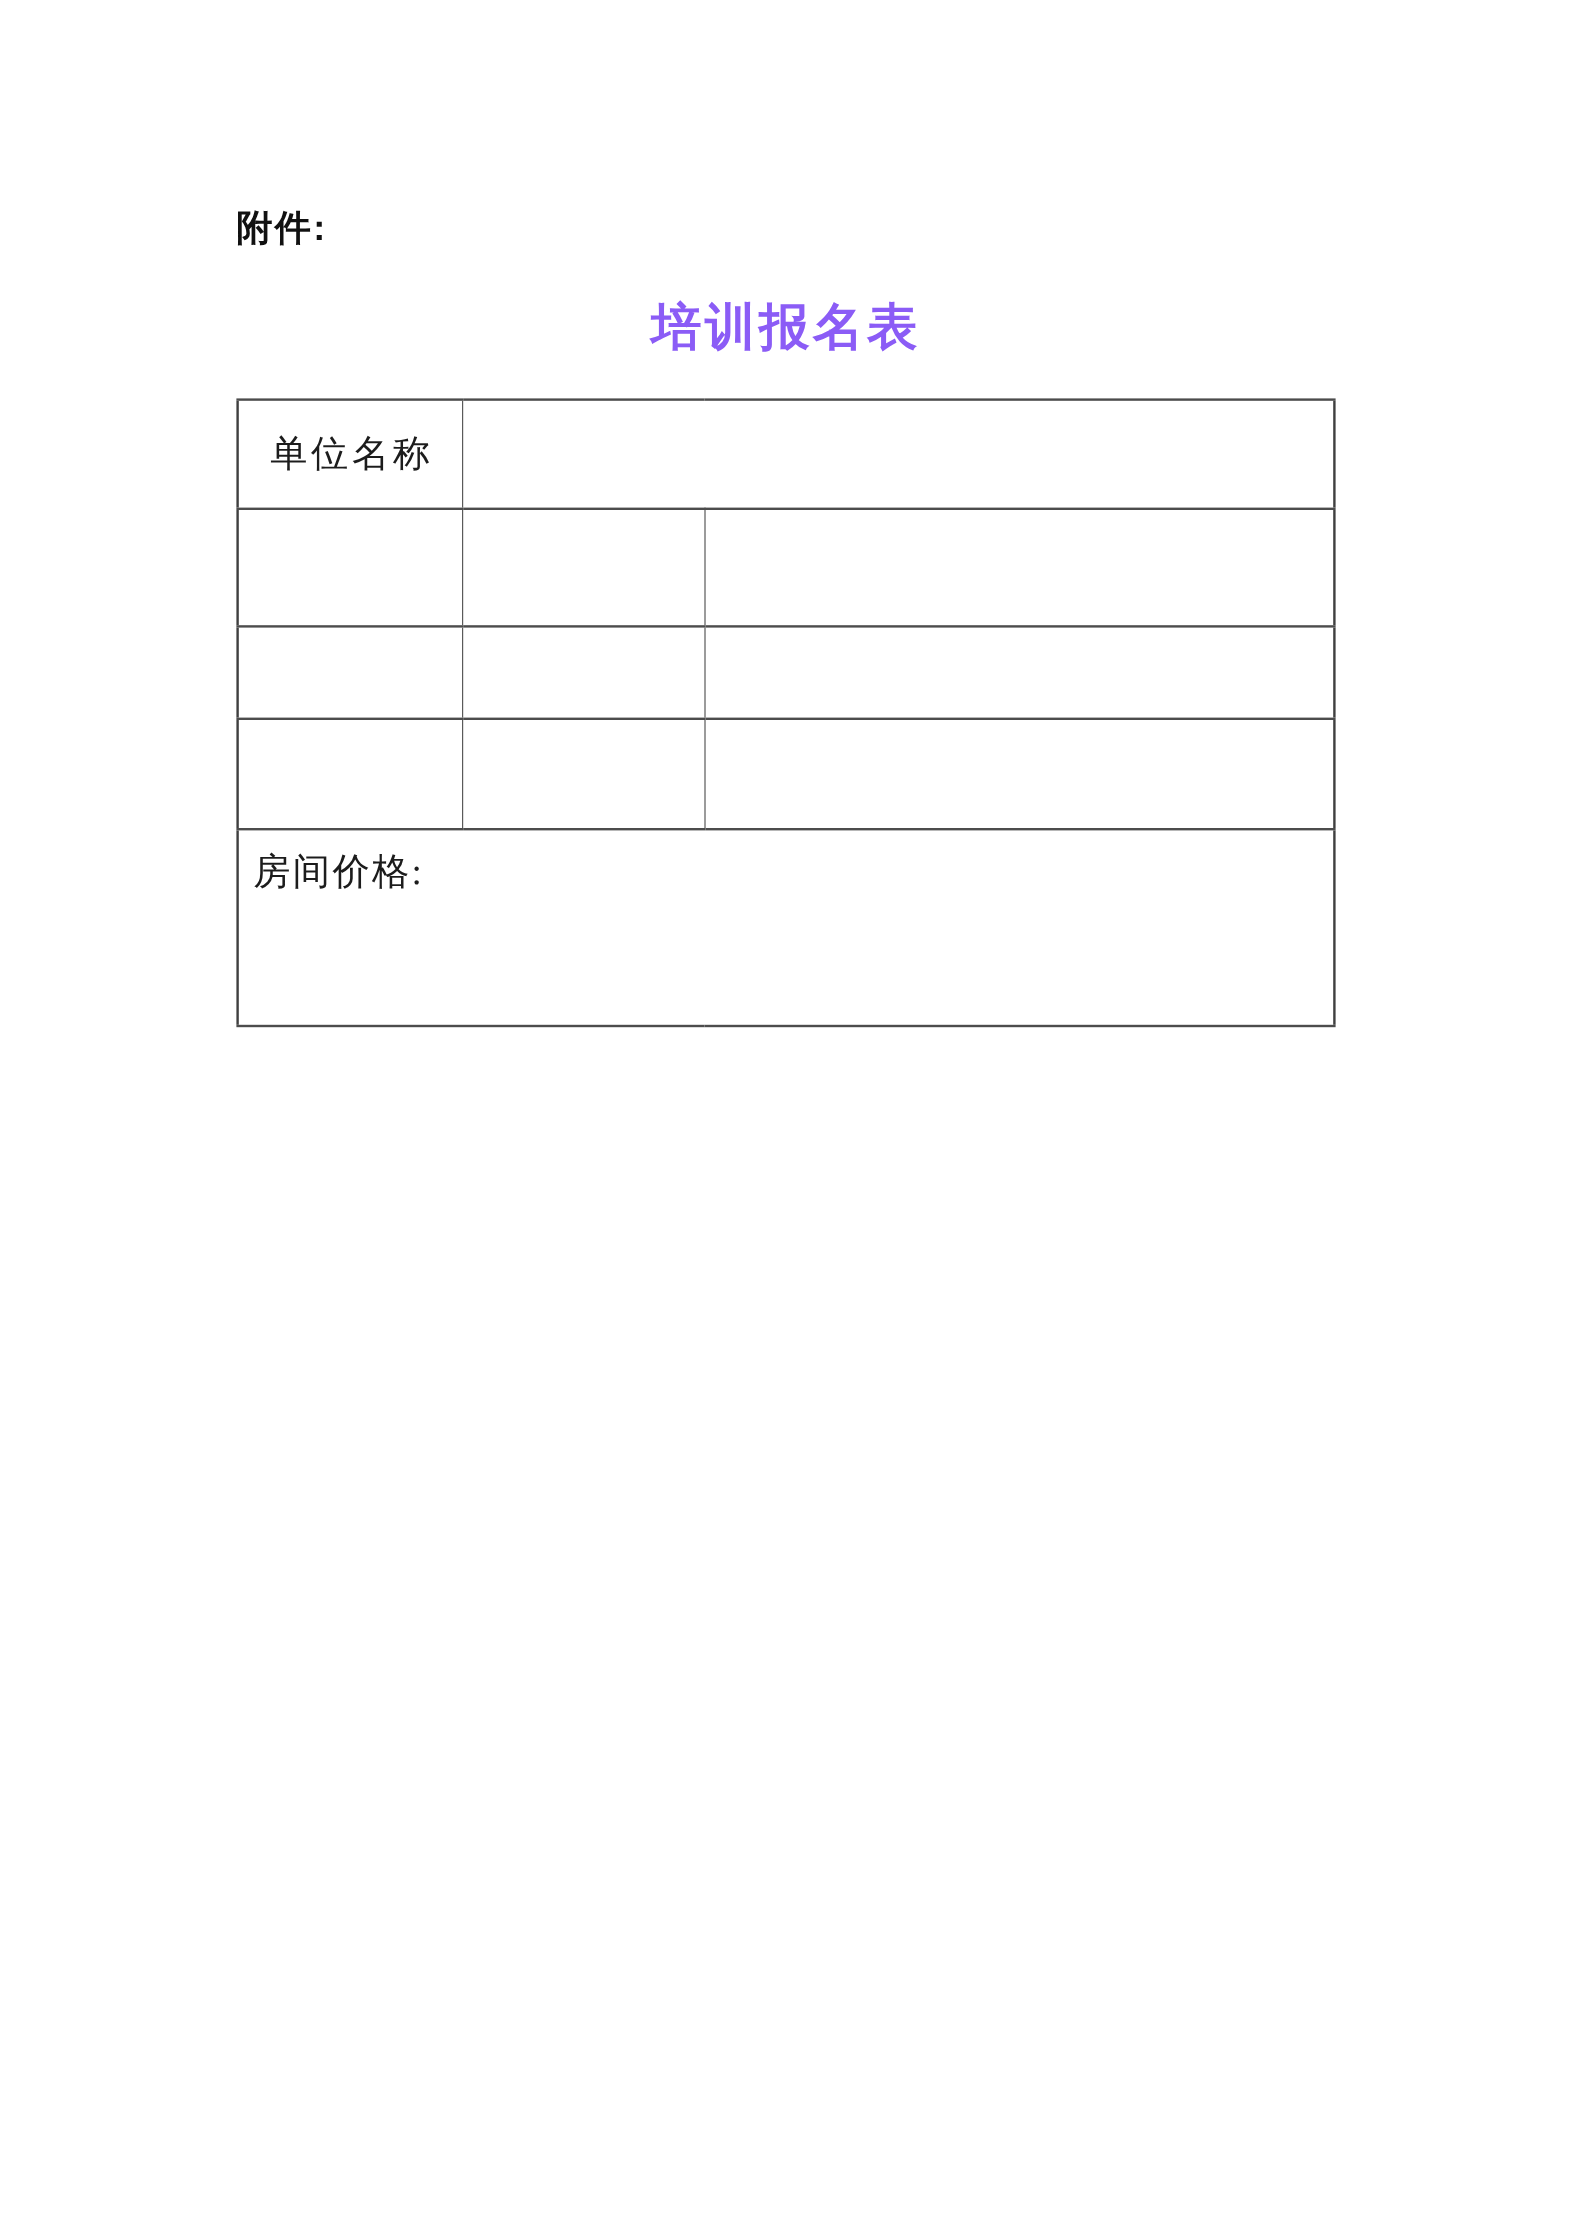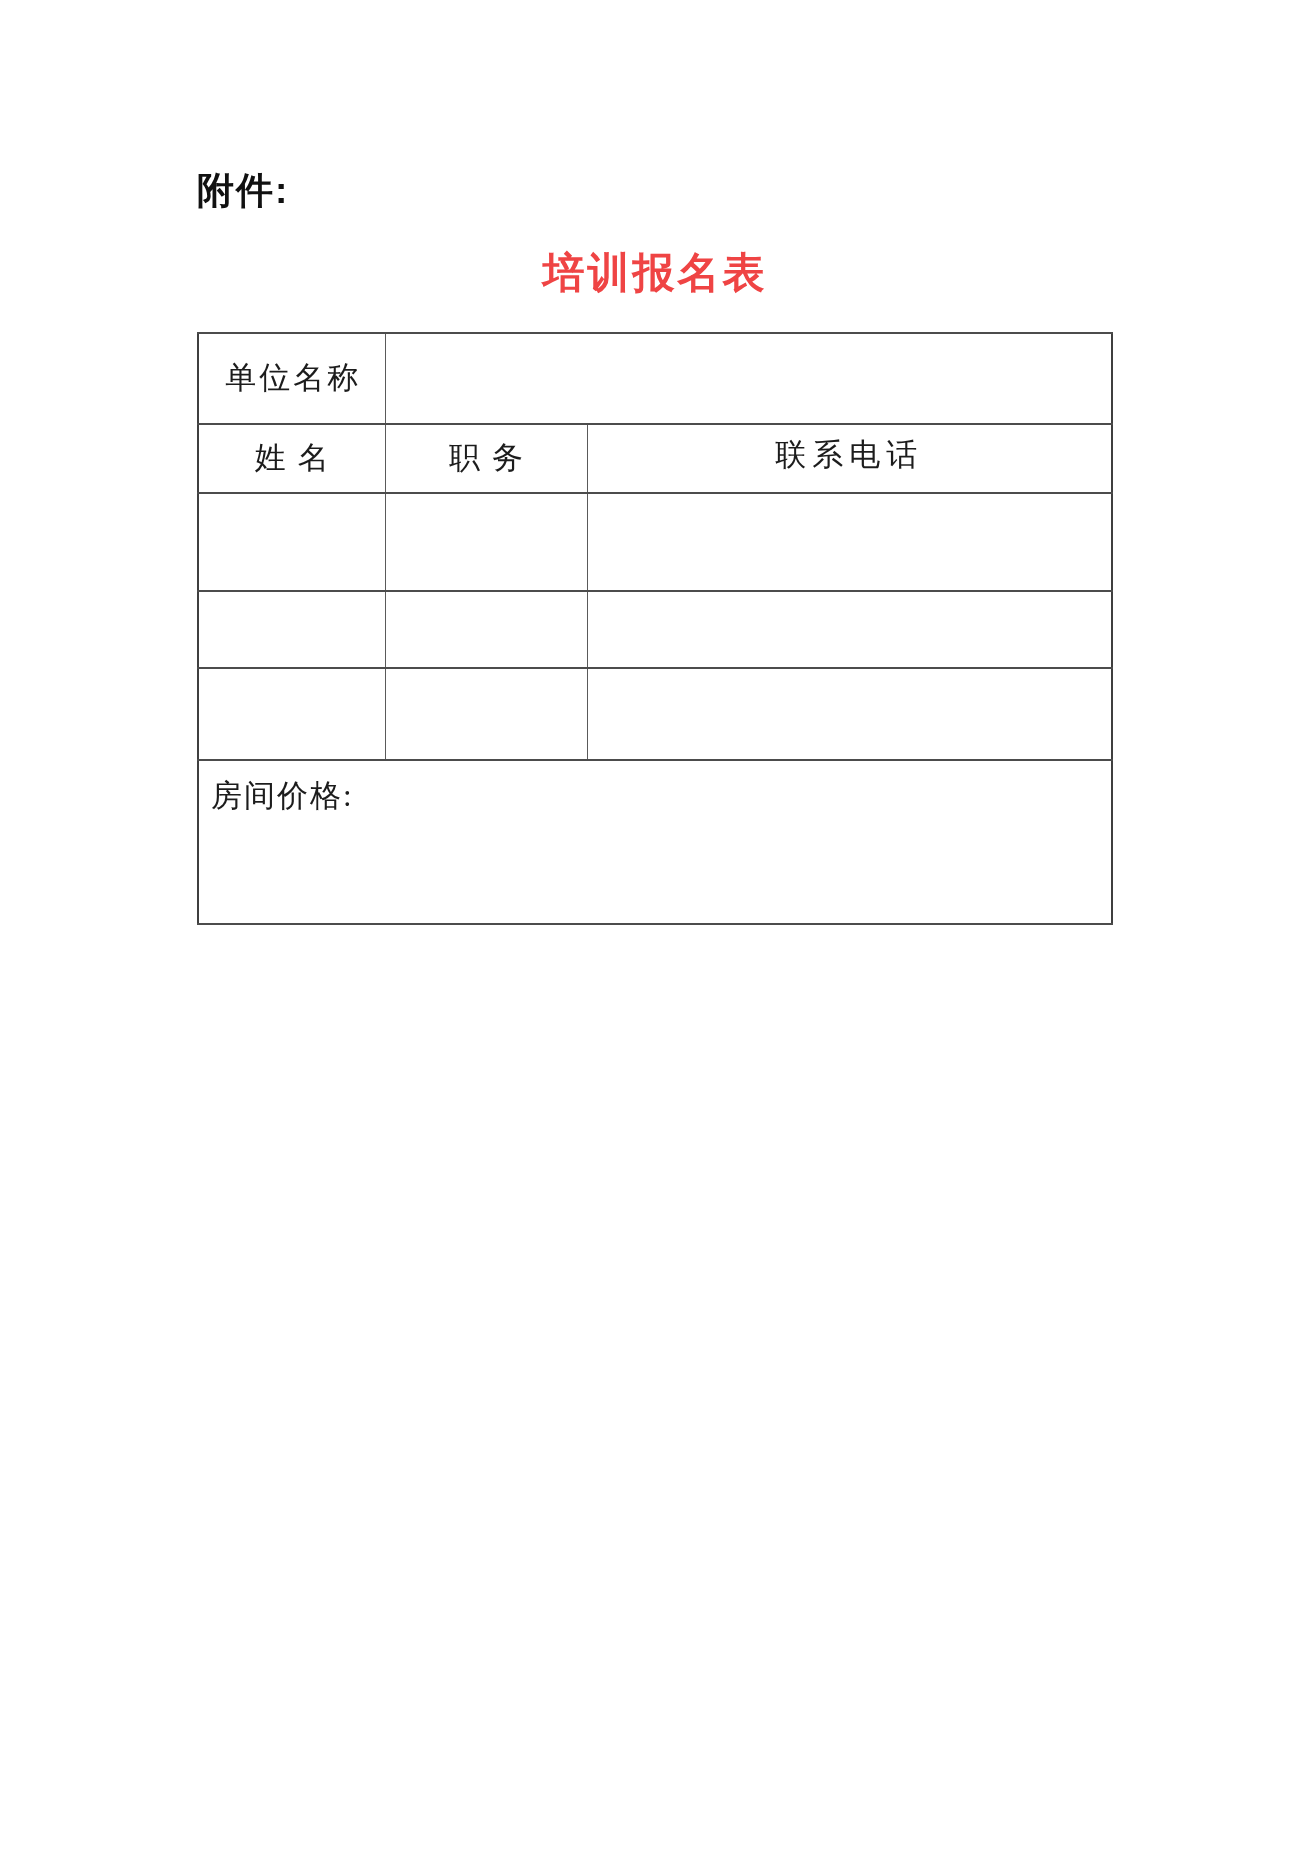--- a/index.html
+++ b/index.html
@@ -12,38 +12,38 @@
     overflow: hidden;
     font-family: "Liberation Serif", serif;
     color: #1c1c1c;
   }
   .attachment {
     position: absolute;
     left: 197px;
     top: 172px;
     font-family: "Liberation Sans", sans-serif;
     font-weight: 700;
-    font-size: 37px;
+    font-size: 30px;
     line-height: 38px;
     letter-spacing: 2px;
     color: #111111;
   }
   .title {
     position: absolute;
     left: 0;
     top: 248px;
     width: 100%;
     margin: 0;
     text-align: center;
     font-family: "Liberation Sans", sans-serif;
     font-weight: 700;
     font-size: 42px;
     line-height: 50px;
     letter-spacing: 3px;
-    color: #ef4444;
+    color: #8b5cf6;
   }
   table.form-table {
     position: absolute;
     left: 197px;
     top: 332px;
     width: 914px;
     table-layout: fixed;
     border-collapse: collapse;
     border: 2px solid #3f3f3f;
   }
@@ -115,27 +115,20 @@
       <col style="width:202px">
       <col style="width:525px">
     </colgroup>
 
     <tbody>
         <tr class="r-unit">
       <td class="ls-sm">单位名称</td>
       <td colspan="2"></td>
     </tr>
 
-    <tr class="r-header">
-      <td class="ls-lg">姓名</td>
-      <td class="ls-lg">职务</td>
-      <td>
-        <span class="raise">联系电话</span>
-      </td>
-    </tr>
 
     <tr class="r-empty1">
       <td></td>
       <td></td>
       <td></td>
     </tr>
     <tr class="r-empty2">
       <td></td>
       <td></td>
       <td></td>

